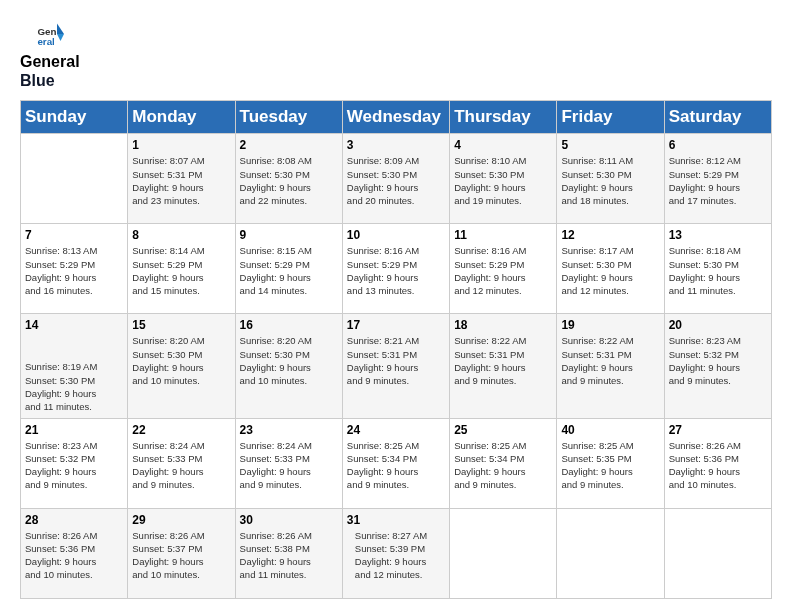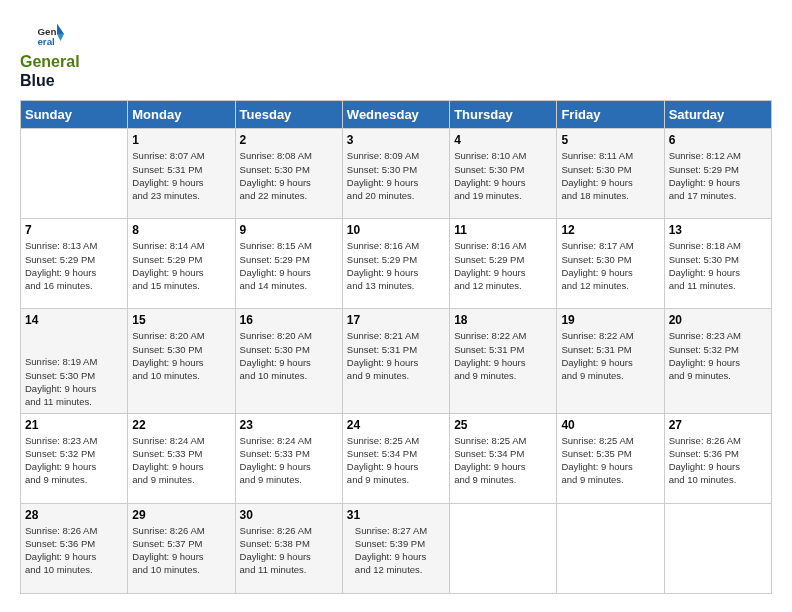--- a/index.html
+++ b/index.html
@@ -41,21 +41,21 @@
     table {
       width: 100%;
       border-collapse: collapse;
       font-size: 11px;
     }
     thead tr th {
       background-color: #2a6db5;
       color: #fff;
       padding: 6px 4px;
       text-align: left;
-      font-size: 13px;
+      font-size: 17px;
       font-weight: bold;
       border: 1px solid #ccc;
     }
     tbody tr td {
       vertical-align: top;
       border: 1px solid #ccc;
       padding: 4px;
       min-height: 80px;
       height: 90px;
       width: calc(100%/7);
@@ -85,21 +85,21 @@
 
 <div class="header">
   <div class="logo">
     <svg class="logo-icon" viewBox="0 0 40 40">
       <text x="2" y="22" font-size="14" font-weight="bold" fill="#333">Gen</text>
       <text x="2" y="36" font-size="14" font-weight="bold" fill="#1a6bb5">eral</text>
       <polygon points="30,5 40,20 30,20" fill="#1a6bb5"></polygon>
       <polygon points="30,20 40,20 35,30" fill="#2a8fd4"></polygon>
     </svg>
     <div style="line-height:1.2">
-      <div style="font-size:16px;font-weight:bold;color:#4d7c0f">General</div>
+      <div style="font-size:16px;font-weight:bold;color:#000000">General</div>
       <div style="font-size:16px;font-weight:bold;color:#0f172a">Blue</div>
     </div>
   </div>
 </div>
 
 <table>
   <thead>
     <tr id="header-row">
         <th>Sunday</th>
         <th>Monday</th>

